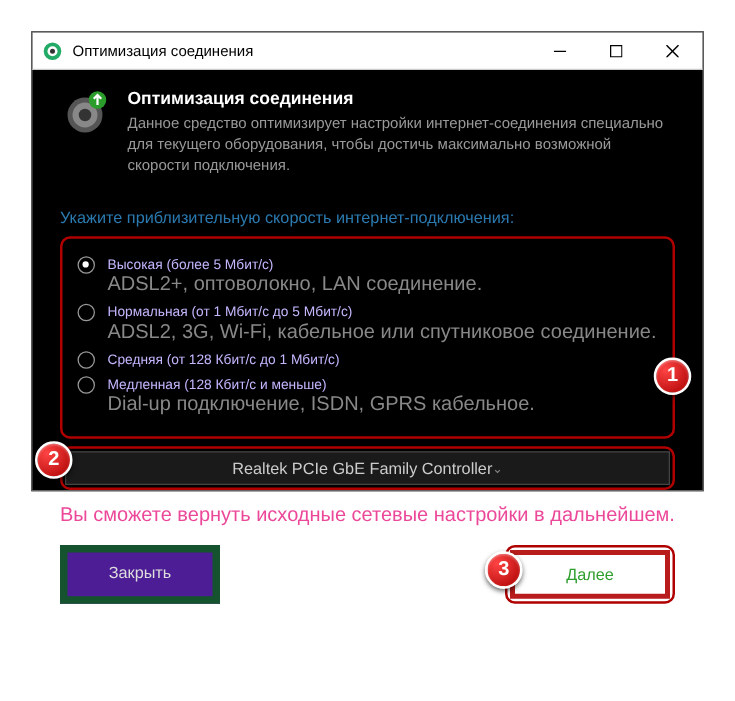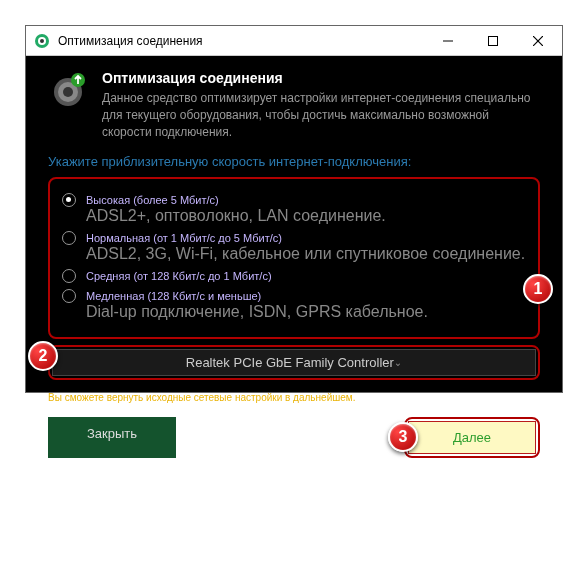--- a/index.html
+++ b/index.html
@@ -71,21 +71,21 @@
   margin-bottom: 4px;
 }
 .header-desc {
   color: #999;
   font-size: 12px;
   line-height: 1.4;
 }
 .section-label {
   color: #2a7ab0;
   font-size: 13px;
-  margin: 14px 0 8px 0;
+  margin: 26px 0 8px 0;
 }
 .speed-box {
   border: 2px solid #b00000;
   border-radius: 8px;
   padding: 8px 12px 10px 12px;
   position: relative;
 }
 .radio-row {
   display: flex;
   align-items: center;
@@ -136,49 +136,49 @@
   font-size: 13px;
   display: flex;
   justify-content: center;
   align-items: center;
 }
 .chevron {
   color: #888;
   font-size: 10px;
 }
 .hint {
-  color: #eab308;
-  font-size: 10px;
+  color: #ec4899;
+  font-size: 16px;
   margin-top: 12px;
 }
 .footer {
   display: flex;
   justify-content: space-between;
   margin-top: 14px;
   gap: 12px;
 }
 .btn {
   padding: 8px 0;
   width: 128px;
   text-align: center;
   font-size: 13px;
-  border: 1px solid #14532d;
-  background: #14532d;
+  border: 6px solid #14532d;
+  background: #4c1d95;
   color: #ddd;
 }
 .btn-primary-box {
   border: 2px solid #b00000;
   border-radius: 8px;
   padding: 2px;
   position: relative;
 }
 .btn-primary {
-  background: #fef9c3;
+  background: #ffffff;
   color: #2e9e2e;
-  border: 1px solid #b91c1c;
+  border: 4px solid #b91c1c;
 }
 .callout {
   position: absolute;
   width: 30px;
   height: 30px;
   border-radius: 50%;
   background: radial-gradient(circle at 30% 30%, #ff4444, #aa0000);
   border: 2px solid #fff;
   box-shadow: 0 2px 4px rgba(0,0,0,0.6), inset 0 1px 2px rgba(255,255,255,0.4);
   color: #fff;

